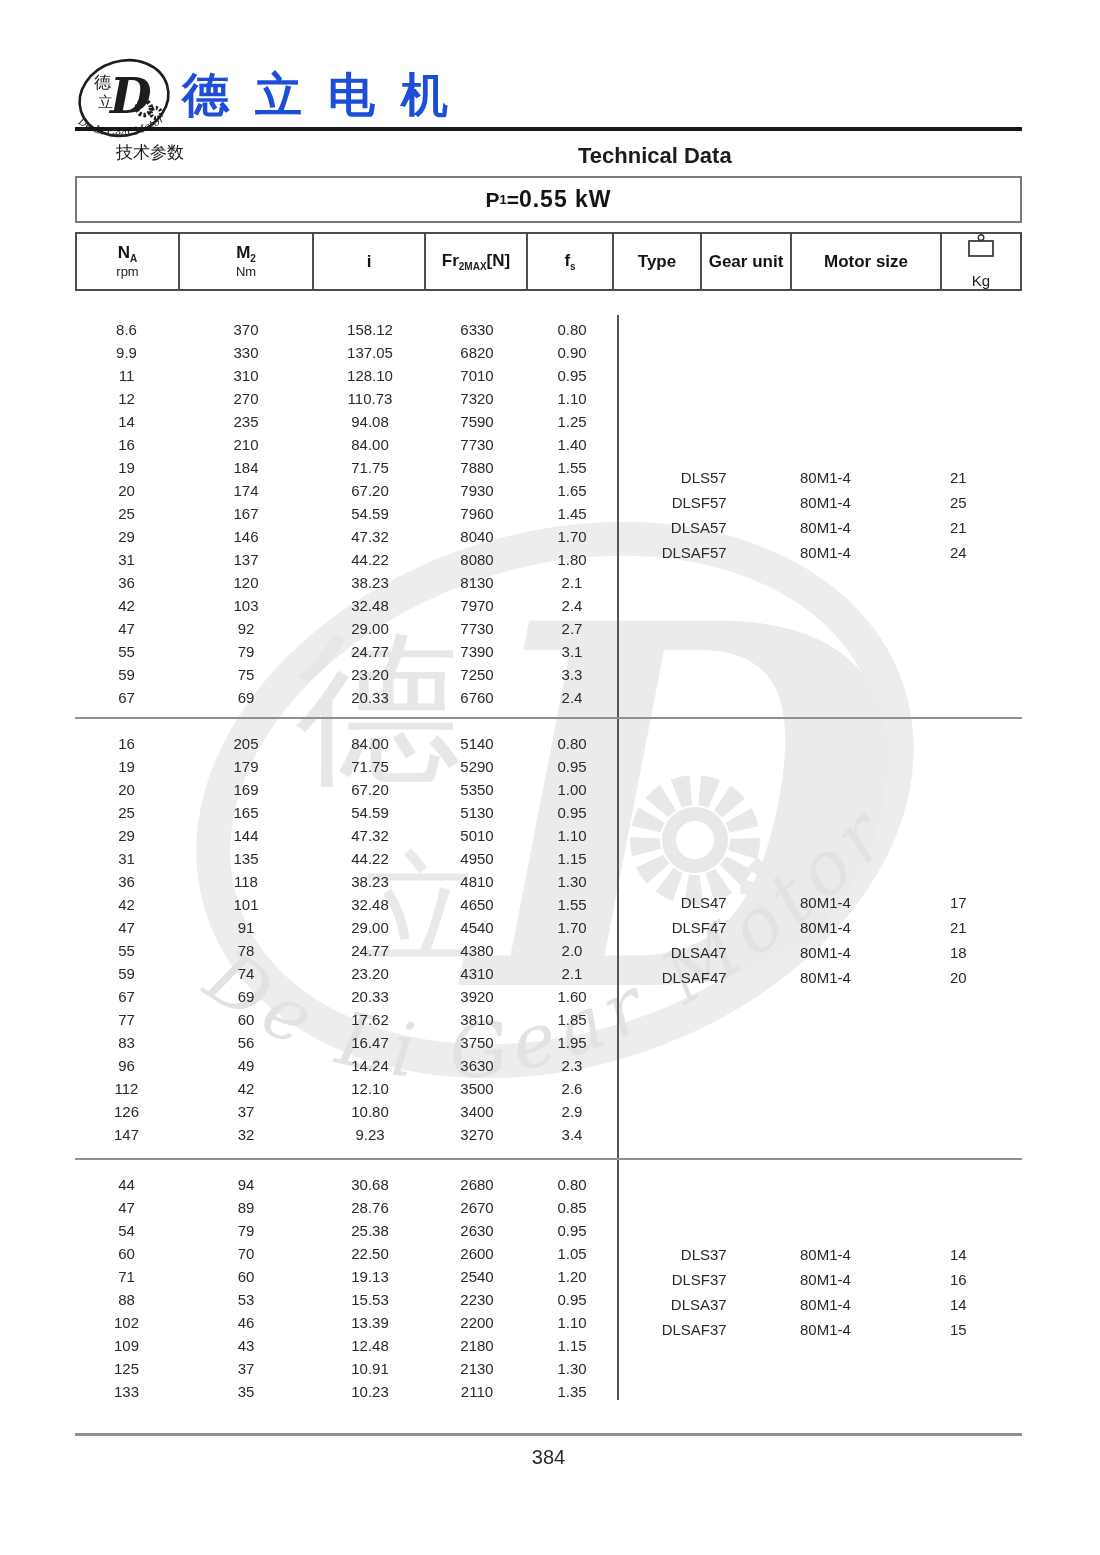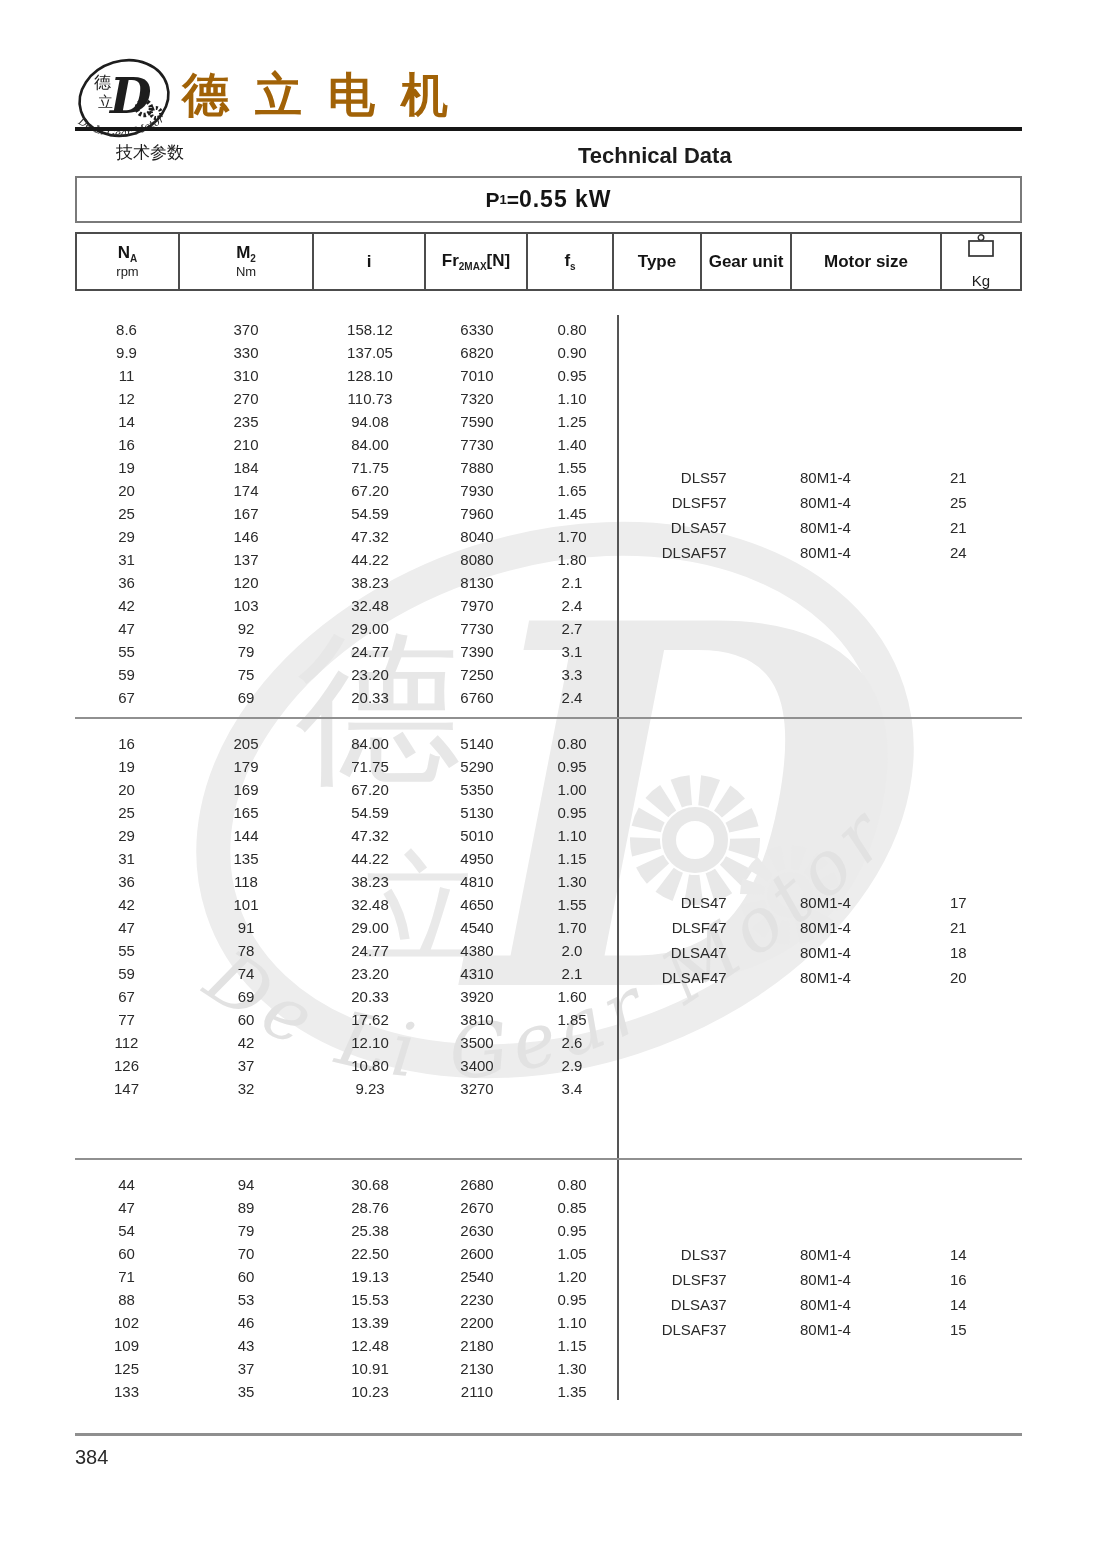--- a/index.html
+++ b/index.html
@@ -8,21 +8,21 @@
     font-family:"Liberation Sans", sans-serif;color:#222;overflow:hidden;
   }
   .layer{position:absolute;inset:0;z-index:1;}
   .wm{position:absolute;inset:0;z-index:0;pointer-events:none;}
 
   
   .logo{position:absolute;left:72px;top:50px;}
   .brand{
     position:absolute;left:182px;top:64px;
     font-family:"DejaVu Serif", serif;font-weight:bold;
-    font-size:47px;letter-spacing:26px;color:#a16207;
+    font-size:47px;letter-spacing:26px;color:#1d4ed8;
   }
   .top-rule{position:absolute;left:75px;top:127px;width:947px;height:4px;background:#161616;}
   .sec-title-cn{position:absolute;left:76px;top:141px;font-size:17px;font-weight:normal;color:#1c1c1c;margin-left:40px;}
   .sec-title-en{position:absolute;left:578px;top:143px;font-size:22px;font-weight:bold;color:#1c1c1c;}
 
   
   .power-box{
     position:absolute;left:75px;top:176px;width:943px;height:43px;
     border:2px solid #7a7a7a;display:flex;align-items:center;justify-content:center;
   }
@@ -58,21 +58,21 @@
   .hsep{position:absolute;left:0;width:947px;height:2px;background:#909090;}
   .sec-rows{position:absolute;left:0;width:541px;}
   .drow{display:grid;grid-template-columns:103px 136px 112px 102px 88px;height:23px;}
   .dcell{text-align:center;font-size:15px;line-height:23px;color:#2a2a2a;white-space:nowrap;}
   .typ-rows{position:absolute;left:545px;width:402px;}
   .trow{display:grid;grid-template-columns:90px 90px 150px 72px;height:25px;}
   .tcell{text-align:left;font-size:15px;line-height:25px;color:#2a2a2a;white-space:nowrap;}
   .tcell.type{text-align:right;padding-left:35px;}
 
   
-  .page-number{position:absolute;left:75px;top:1446px;width:947px;
+  .page-number{position:absolute;left:75px;top:1446px;width:947px;text-align:center;
     font-size:20px;color:#2a2a2a;}
 </style>
 </head>
 <body>
 
 <div class="page">
 
   <svg class="wm" viewBox="0 0 1100 1555" width="1100" height="1555">
     <g font-family="'DejaVu Serif', serif">
       <ellipse cx="555" cy="800" rx="350" ry="250" fill="none" stroke="#ededed" stroke-width="34" transform="rotate(-18 555 800)"></ellipse>
@@ -395,20 +395,34 @@
             <span class="dcell">1.60</span>
           </div>
           <div class="drow">
             <span class="dcell">77</span>
             <span class="dcell">60</span>
             <span class="dcell">17.62</span>
             <span class="dcell">3810</span>
             <span class="dcell">1.85</span>
           </div>
           <div class="drow">
+            <span class="dcell">83</span>
+            <span class="dcell">56</span>
+            <span class="dcell">16.47</span>
+            <span class="dcell">3750</span>
+            <span class="dcell">1.95</span>
+          </div>
+          <div class="drow">
+            <span class="dcell">96</span>
+            <span class="dcell">49</span>
+            <span class="dcell">14.24</span>
+            <span class="dcell">3630</span>
+            <span class="dcell">2.3</span>
+          </div>
+          <div class="drow">
             <span class="dcell">112</span>
             <span class="dcell">42</span>
             <span class="dcell">12.10</span>
             <span class="dcell">3500</span>
             <span class="dcell">2.6</span>
           </div>
           <div class="drow">
             <span class="dcell">126</span>
             <span class="dcell">37</span>
             <span class="dcell">10.80</span>

